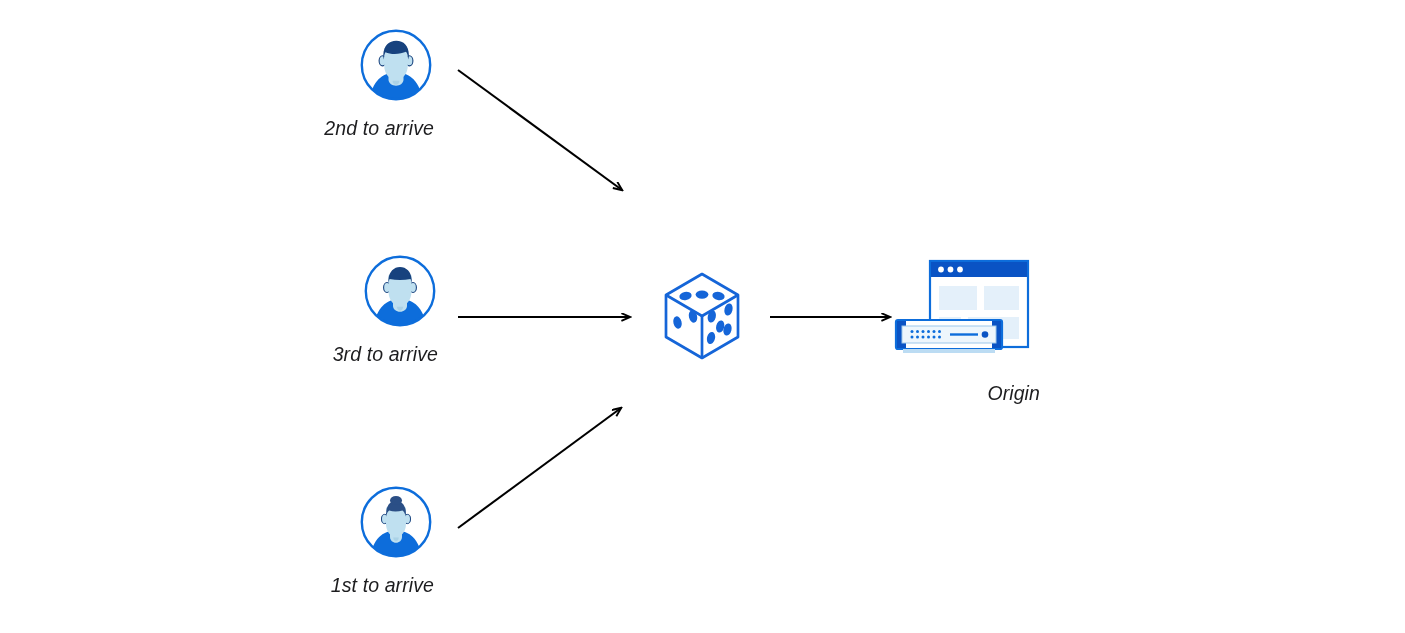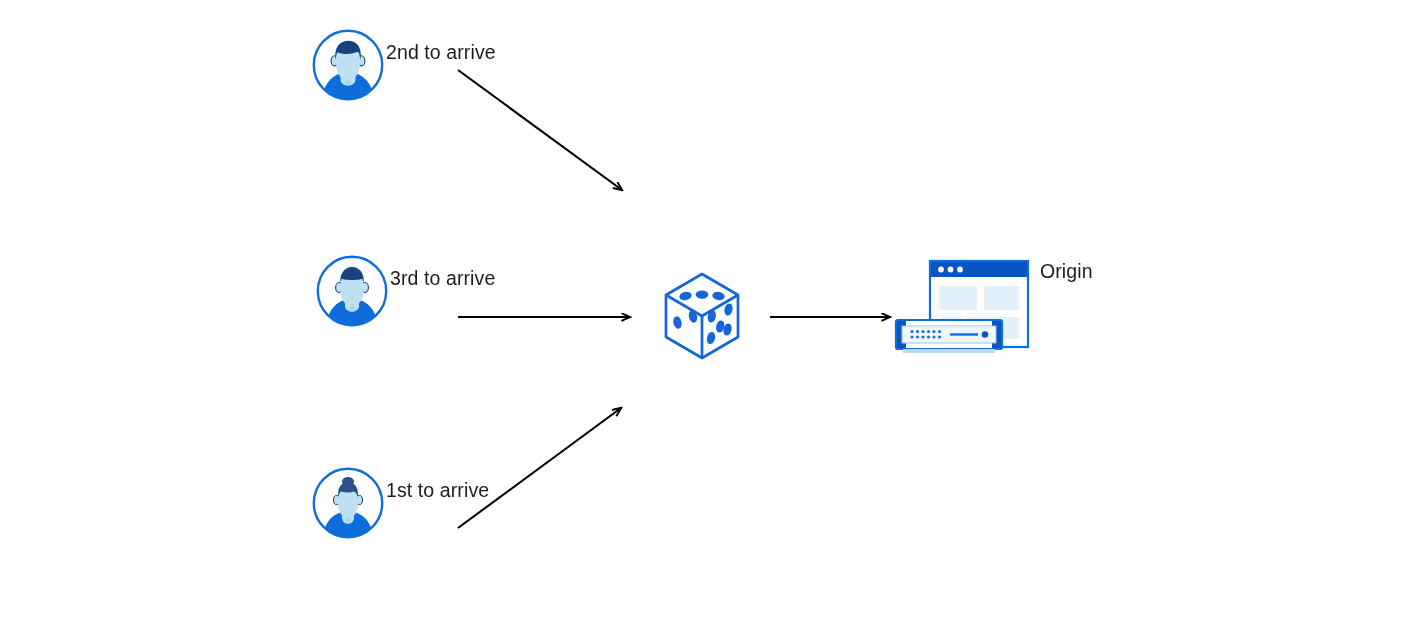--- a/index.html
+++ b/index.html
@@ -14,36 +14,37 @@
   #canvas {
     position: relative;
     width: 1405px;
     height: 633px;
     background: #ffffff;
     overflow: hidden;
   }
   .node {
     position: absolute;
     display: flex;
-    flex-direction: row;
-    align-items: flex-start;
+    flex-direction: column;
+    align-items: flex-end;
+    font-style: italic;
   }
   .node-icon {
     display: block;
     line-height: 0;
   }
   .node-label {
     font-size: 19.5px;
     color: #1d1d1f;
     letter-spacing: 0.1px;
     white-space: nowrap;
     text-align: center;
   }
   .avatar-node .node-label { margin-top: 14px; }
-  .origin-node .node-label { margin-top: 4px; }
+  .origin-node .node-label { margin-top: 14px; }
 
   .arrow-layer {
     position: absolute;
     left: 0;
     top: 0;
     width: 1405px;
     height: 633px;
     pointer-events: none;
   }
 </style>
@@ -113,21 +114,21 @@
                    c0.1 1.4 0 2.8 -0.2 4 c-0.1 -2 -0.5 -3.5 -1 -4.6 c-6.8 1.2 -14.1 1.2 -20.9 0
                    c-0.6 1.2 -0.9 2.7 -1 4.7 c-0.2 -1.3 -0.3 -2.8 -0.2 -4.2 z" fill="#17427e"></path>
           <path d="M41.2 53.8 c-0.2 2.3 -1.6 3.9 -3.2 3.9 s-3 -1.6 -3.2 -3.9 z" fill="#9bc7de" opacity="0.55"></path>
         </g>
         <circle cx="38" cy="38" r="34.2" fill="none" stroke="#0d6ddb" stroke-width="2.4"></circle>
       </svg>
     </span>
     <span class="node-label">3rd to arrive</span>
   </div>
 
-  <div class="node avatar-node" style="left:310px; top:465px; width:124px;">
+  <div class="node avatar-node" style="left:310px; top:484px; width:124px;">
     <span class="node-icon">
       <svg width="76" height="76" viewBox="0 0 76 76" xmlns="http://www.w3.org/2000/svg">
         <defs>
           <clipPath id="cC">
               <circle cx="38" cy="38" r="34.2"></circle>
             </clipPath>
         </defs>
         <circle cx="38" cy="38" r="34.2" fill="#ffffff"></circle>
         <g clip-path="url(#cC)">
           <path d="M38 46.5 c-13.8 0 -23.2 9.2 -25.7 26.5 h51.4 C61.2 55.7 51.8 46.5 38 46.5 z" fill="#0d6ddb"></path>

